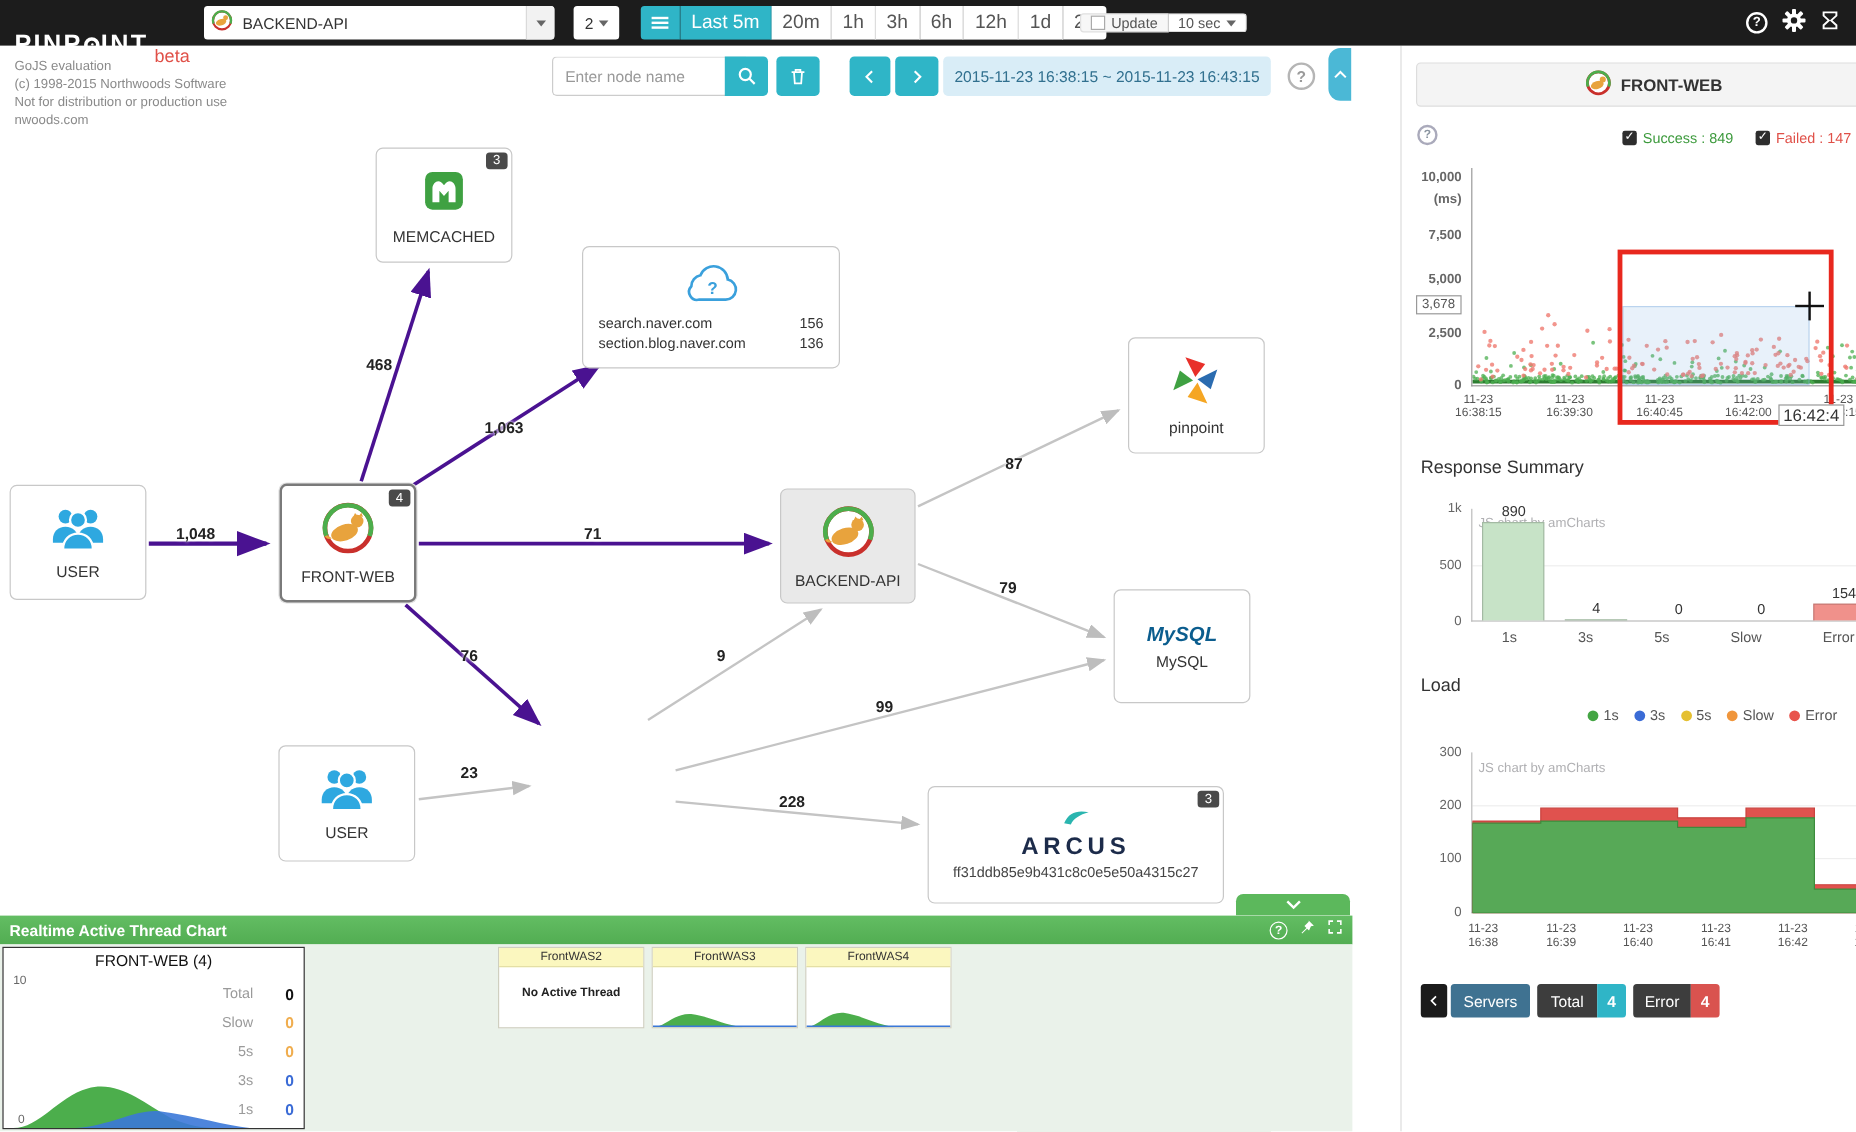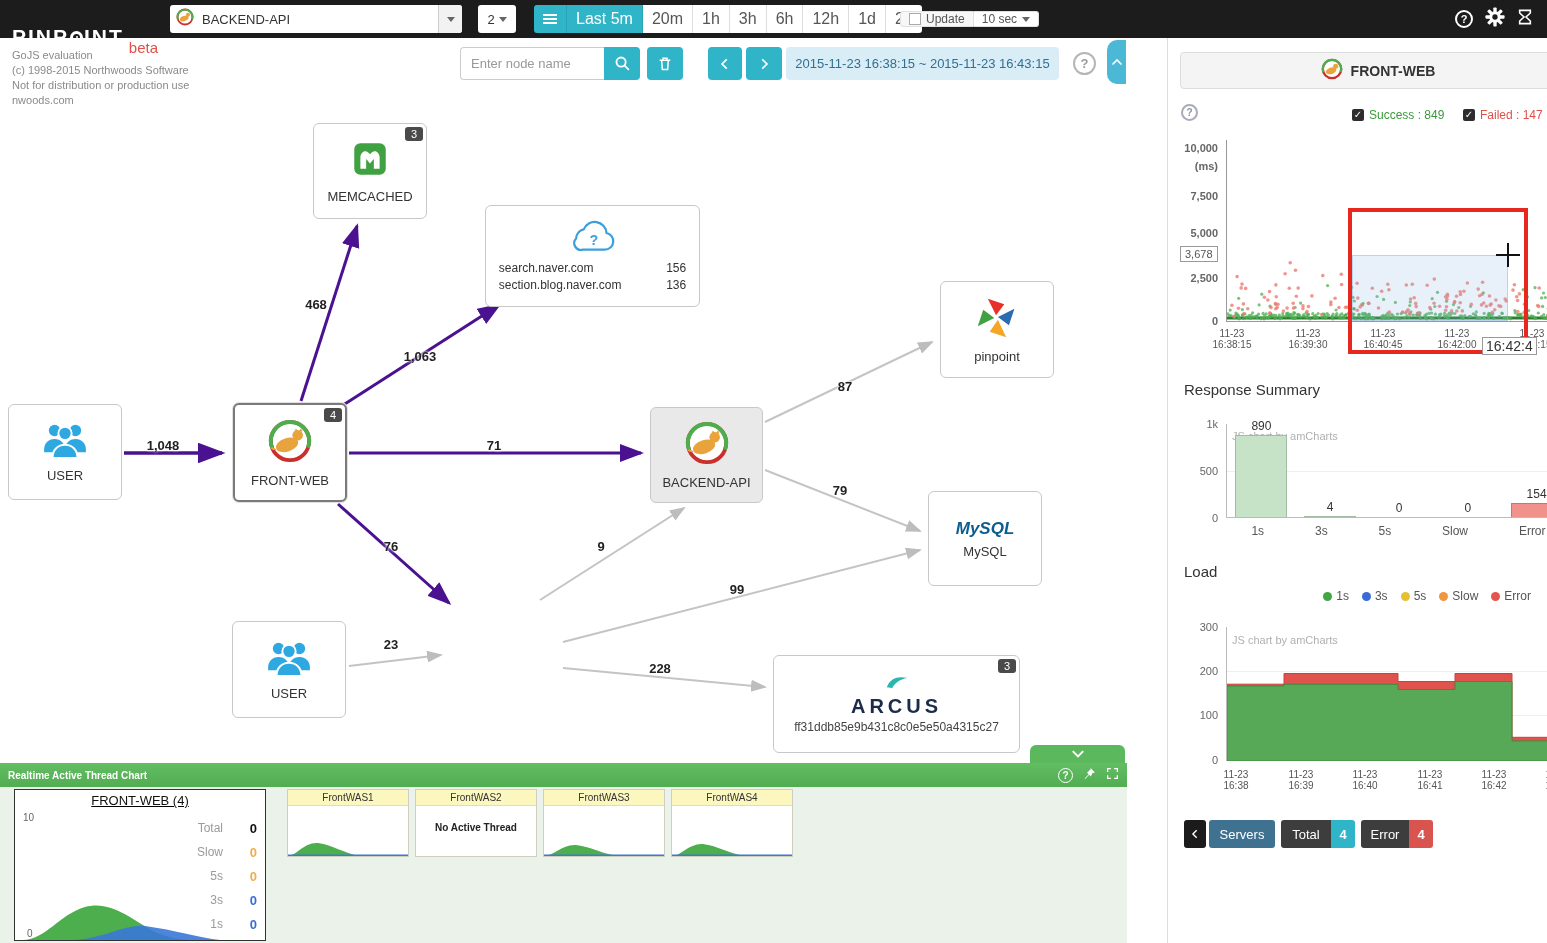--- a/index.html
+++ b/index.html
@@ -57,25 +57,25 @@
   .host-row { width:88%; display:flex; justify-content:space-between; font-size:12px; color:#333; }
   .edge-label { position:absolute; transform:translate(-50%,-50%); font-size:13px; font-weight:bold; color:#222; text-shadow:0 0 3px #fff,0 0 3px #fff; z-index:3; cursor:pointer; }
   .mysql-word { font-size:17px; font-weight:bold; font-style:italic; color:#0b5d8e; position:relative; }
   .arcus-name { font-size:20px; font-weight:bold; letter-spacing:4px; color:#1c2b4a; }
   .arcus-id { font-size:12px; color:#444; }
 
   
   .rt-collapse { position:absolute; left:1030px; top:707px; width:95px; height:18px; background:#5cb85c; border-radius:6px 6px 0 0; display:flex; align-items:center; justify-content:center; z-index:4; cursor:pointer; }
   .realtime { position:relative; width:1127px; height:180px; }
   .rt-header { height:24px; background:linear-gradient(#63bd63,#52ad52); display:flex; align-items:center; padding:0 8px; }
-  .rt-title { color:#fff; font-size:10px; font-weight:bold; }
+  .rt-title { color:#fff; font-size:13px; font-weight:bold; }
   .rt-hicons { margin-left:auto; display:flex; align-items:center; gap:10px; }
   .rt-help { width:15px; height:15px; border:1.5px solid #fff; border-radius:50%; color:#fff; font-size:10px; font-weight:bold; display:flex; align-items:center; justify-content:center; }
   .rt-body { position:relative; height:156px; background:#eaf2ea; }
-  .bigchart { position:absolute; left:14px; top:2px; width:252px; height:152px; background:#fff; border:1px solid #333;text-decoration:underline; }
+  .bigchart { position:absolute; left:2px; top:2px; width:252px; height:152px; background:#fff; border:1px solid #333; }
   .bigchart .title { text-align:center; font-size:13px; color:#111; margin-top:3px; }
   .ylab { position:absolute; font-size:10px; color:#666; }
   .rt-row { display:flex; height:24px; align-items:center; }
   .rt-lab { width:56px; text-align:right; color:#9a9a9a; font-size:12px; }
   .rt-val { width:34px; text-align:right; font-size:13px; font-weight:bold; }
   .agent-card { position:absolute; top:2px; width:122px; height:68px; background:#fff; border:1px solid #cfcfc0; }
   .agent-head { height:16px; background:#fbf7bf; border-bottom:1px solid #e4dfa5; font-size:10px; color:#333; text-align:center; line-height:16px; }
   .agent-body { position:relative; height:50px; }
   .no-thread { text-align:center; font-size:10px; font-weight:bold; color:#222; padding-top:16px; }
 
@@ -434,29 +434,20 @@
                 <span class="rt-lab">1s</span>
                 <span class="rt-val" style="color: rgb(58, 107, 214);">0</span>
               </div>
           </div>
           <svg class="abs" style="left:0;bottom:0" width="276" height="48">
             <path d="M8,48 C30,48 45,22 70,15 C95,8 115,26 140,40 C155,46 165,48 180,48 Z" fill="#4cae4c"></path>
             <path d="M60,48 C90,46 110,32 130,34 C160,38 185,46 205,48 Z" fill="#3b78d8" opacity="0.9"></path>
           </svg>
         </div>
 
-        <div class="agent-card" style="left:287px">
-          <div class="agent-head">FrontWAS1</div>
-          <div class="agent-body">
-              <svg class="abs" style="left:0;bottom:0" width="120" height="24">
-                <path d="M0,24 C8,24 16,10 30,11 C45,13 55,21 72,24 Z" fill="#4cae4c"></path>
-                <path d="M0,23.2 H120" stroke="#3b78d8" stroke-width="1.4"></path>
-              </svg>
-            </div>
-        </div>
         <div class="agent-card" style="left:415px">
           <div class="agent-head">FrontWAS2</div>
           <div class="agent-body">
               <div class="no-thread">No Active Thread</div>
             </div>
         </div>
         <div class="agent-card" style="left:543px">
           <div class="agent-head">FrontWAS3</div>
           <div class="agent-body">
               <svg class="abs" style="left:0;bottom:0" width="120" height="24">

